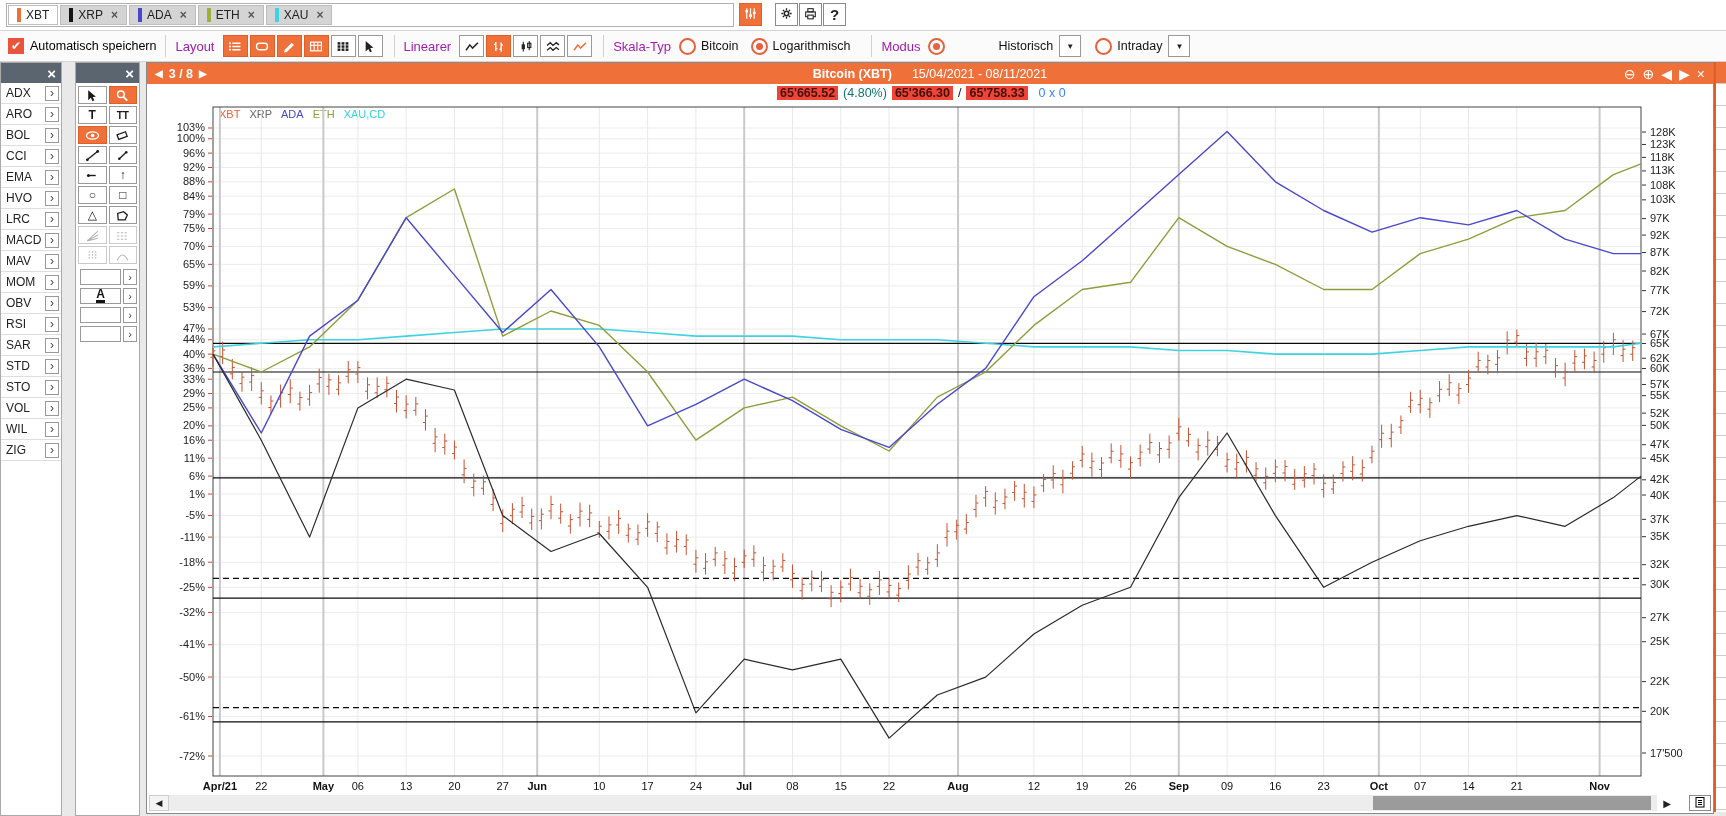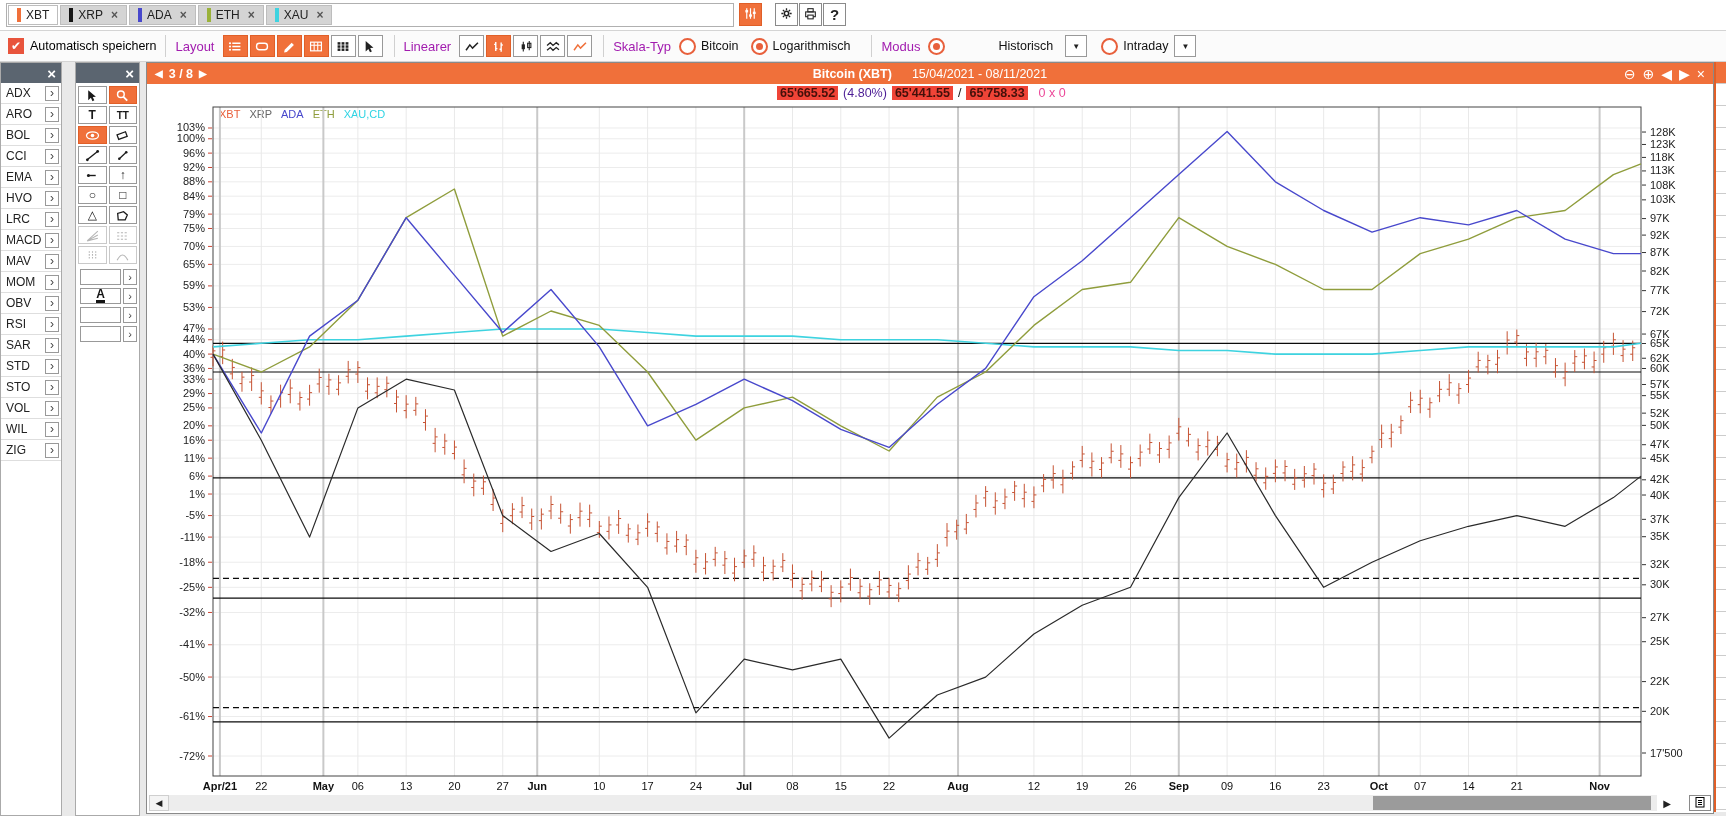--- a/index.html
+++ b/index.html
@@ -48,23 +48,23 @@
   .ul{border-bottom:3px solid #141414;padding-bottom:1px;line-height:9px;display:inline-block;}
   
   #chartwin{position:absolute;left:146px;top:62px;width:1566px;height:750px;background:#fff;border:1px solid #8a8a8a;box-sizing:content-box;}
   #whead{position:absolute;left:0;top:0;width:100%;height:21px;background:#f0703a;color:#fff;display:flex;align-items:center;font-size:12.5px;}
   #pager{margin-left:8px;display:flex;gap:6px;align-items:center;font-weight:bold;}
   #wtitle-wrap{position:absolute;left:0;right:0;top:0;height:21px;display:flex;align-items:center;justify-content:center;gap:20px;pointer-events:none;}
   #wtitle{font-weight:bold;}
   #wcontrols{margin-left:auto;margin-right:8px;display:flex;gap:7px;font-size:14px;align-items:center;}
   #pricerow{position:absolute;left:630px;top:22px;height:16px;display:flex;align-items:center;gap:5px;font-size:12.5px;}
   .pbox{background:#f04437;color:#44100a;font-weight:bold;padding:0 3px;}
-  .pchg{color:#4c1d95;}
+  .pchg{color:#0f766e;}
   .psep{color:#111;}
-  .psize{color:#ec4899;margin-left:6px;}
+  .psize{color:#3b82f6;margin-left:6px;}
   #legend{position:absolute;left:72px;top:45px;display:flex;gap:9px;font-size:11px;}
   #chart-svg{position:absolute;left:0;top:39px;width:1566px;height:697px;}
   
   #hscroll{position:absolute;left:2px;top:732px;width:1562px;height:16px;display:flex;align-items:center;}
   .sbtn{width:20px;height:16px;background:#f4f4f4;border:1px solid #cfcfcf;display:flex;align-items:center;justify-content:center;font-size:9px;color:#222;box-sizing:border-box;padding:0;}
   #strack{position:relative;height:16px;background:#ededed;width:1488px;}
   #sthumb{position:absolute;left:1204px;top:1px;width:278px;height:14px;background:#9b9b9b;}
   #sdoc{position:absolute;right:2px;top:732px;width:22px;height:16px;border:1px solid #8a8a8a;background:#fff;display:flex;align-items:center;justify-content:center;padding:0;}
   
   #rstrip{position:absolute;left:1714px;top:62px;width:12px;height:750px;border-left:2px solid #e05f28;background:repeating-linear-gradient(to bottom,#ffffff 0 21px,#cccccc 21px 22px);}
@@ -234,21 +234,21 @@
       </span>
     <span class="sep"></span>
     <span class="glabel">Skala-Typ</span>
     <span class="radio"></span>
     <span class="rlabel">Bitcoin</span>
     <span class="radio checked"></span>
     <span class="rlabel">Logarithmisch</span>
     <span class="sep"></span>
     <span class="glabel">Modus</span>
     <span class="radio checked"></span>
-    <span class="rlabel" style="padding-left:48px;">Historisch</span>
+    <span class="rlabel" style="margin-right:6px;padding-left:48px;">Historisch</span>
     <span class="dd">
         <span>▼</span>
       </span>
     <span class="radio"></span>
     <span class="rlabel" style="margin-right:6px;">Intraday</span>
     <span class="dd">
         <span>▼</span>
       </span>
   </div>
 
@@ -503,21 +503,21 @@
           <span>⊖</span>
           <span>⊕</span>
           <span>◀</span>
           <span>▶</span>
           <span>×</span>
         </span>
     </div>
     <div id="pricerow">
       <span class="pbox">65'665.52</span>
       <span class="pchg">(4.80%)</span>
-      <span class="pbox">65'441.55</span>
+      <span class="pbox">65'366.30</span>
       <span class="psep">/</span>
       <span class="pbox">65'758.33</span>
       <span class="psize">0 x 0</span>
     </div>
     <div id="legend">
         <span style="color: rgb(232, 96, 60);">XBT</span>
         <span style="color: rgb(102, 102, 102);">XRP</span>
         <span style="color: rgb(72, 72, 204);">ADA</span>
         <span style="color: rgb(143, 157, 60);">ETH</span>
         <span style="color: rgb(47, 212, 228);">XAU,CD</span>

